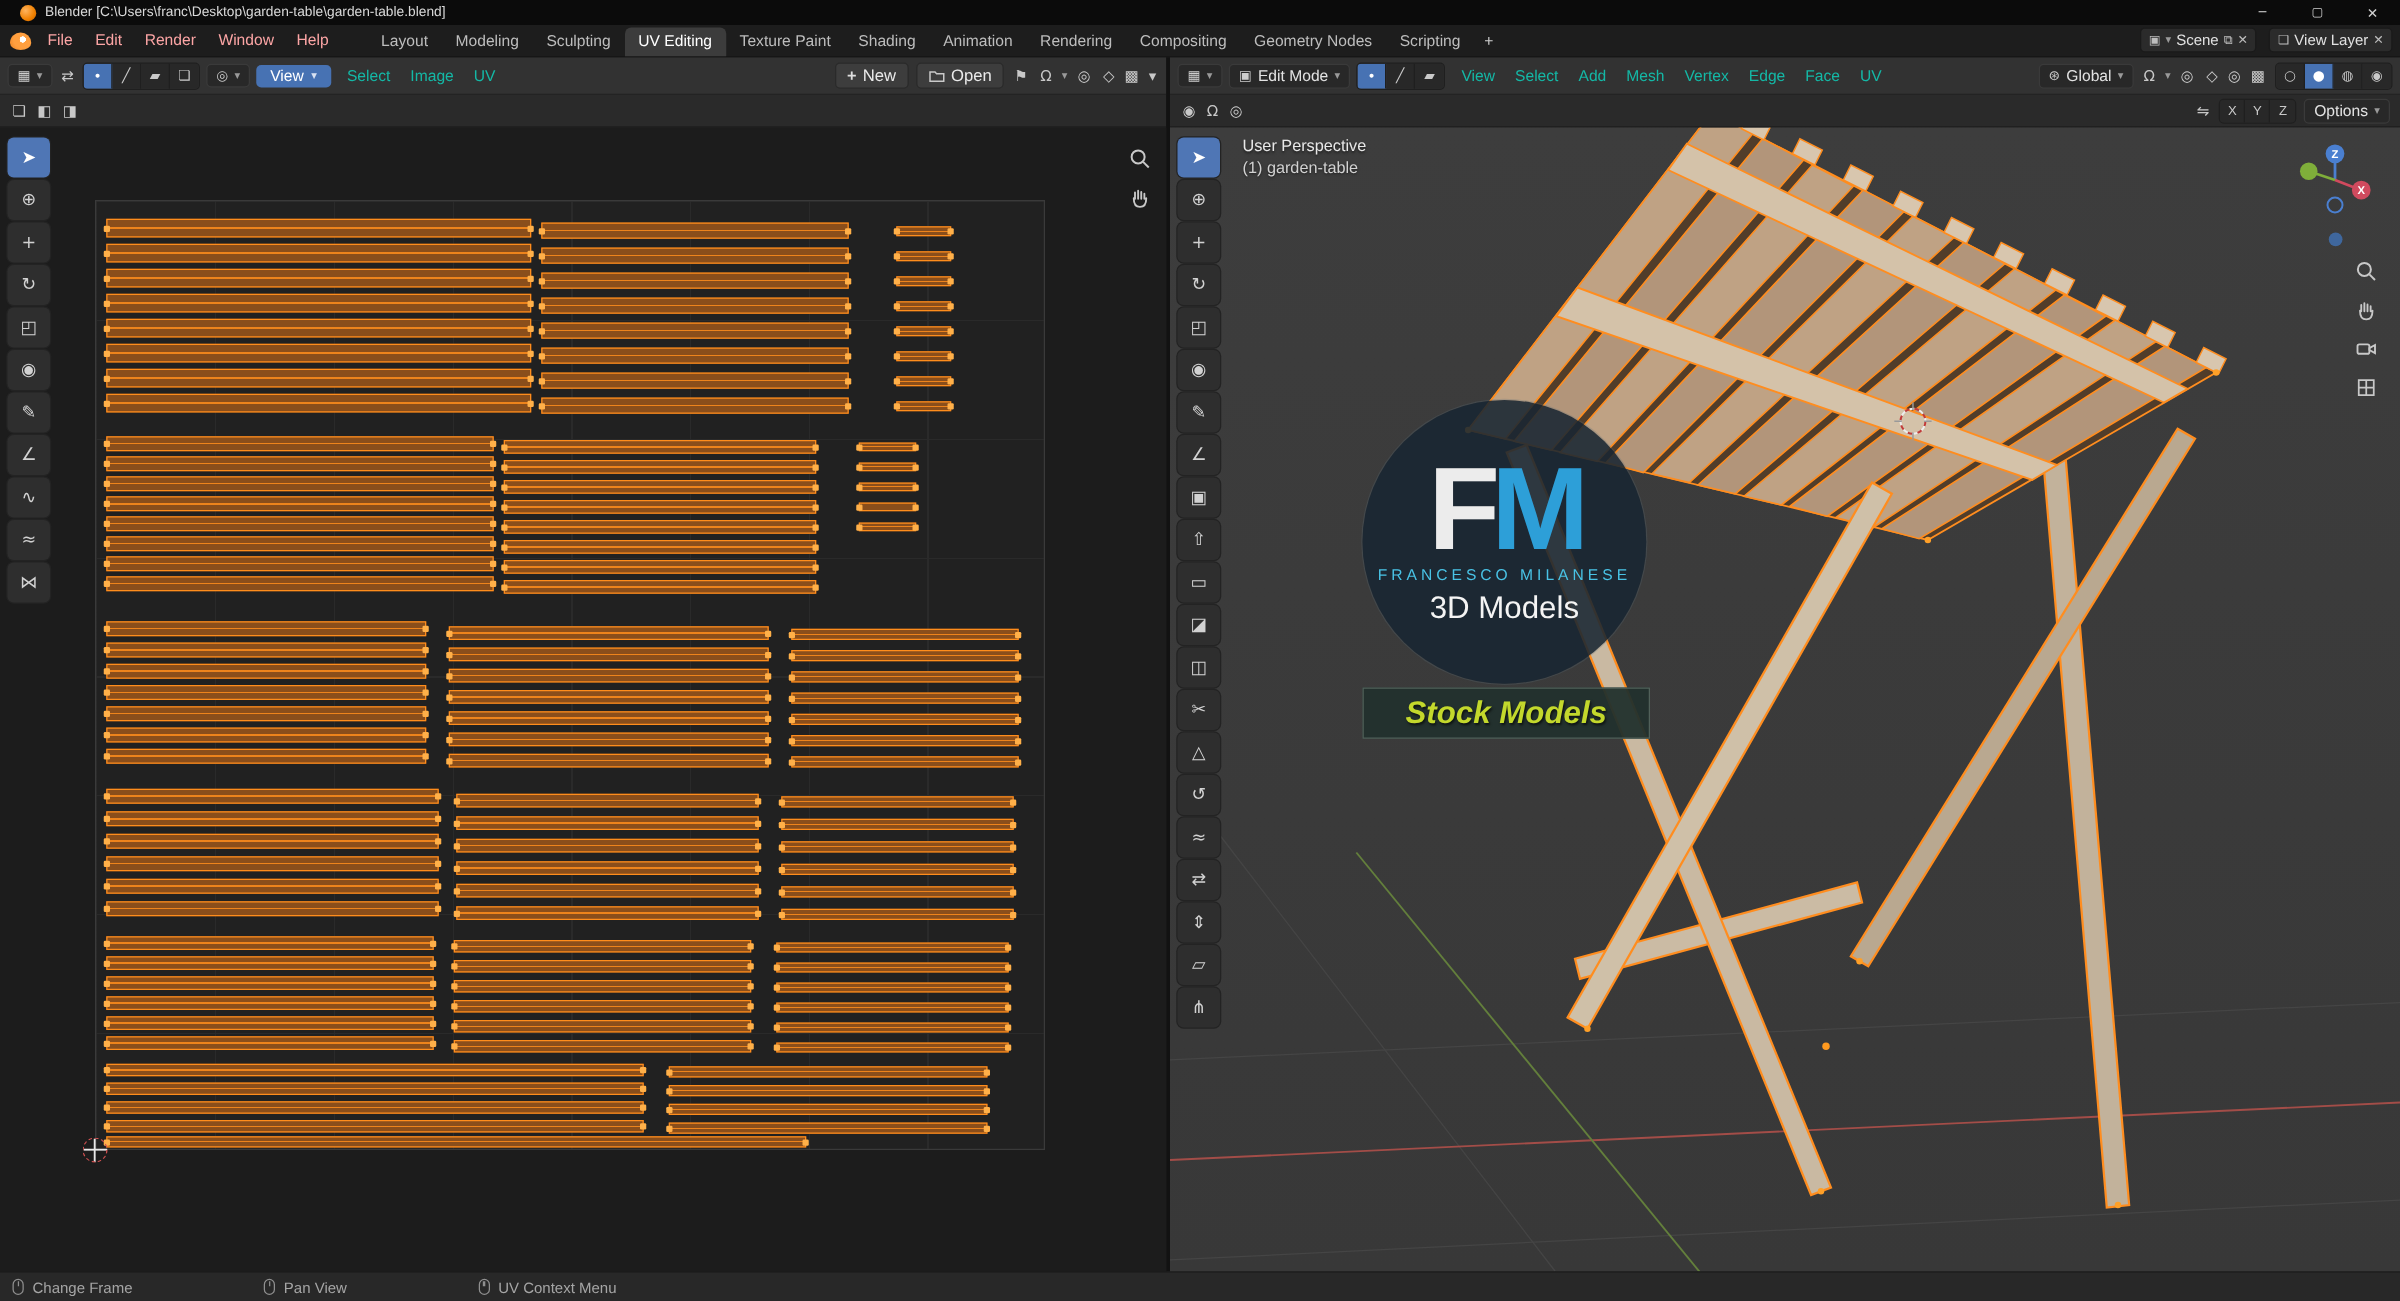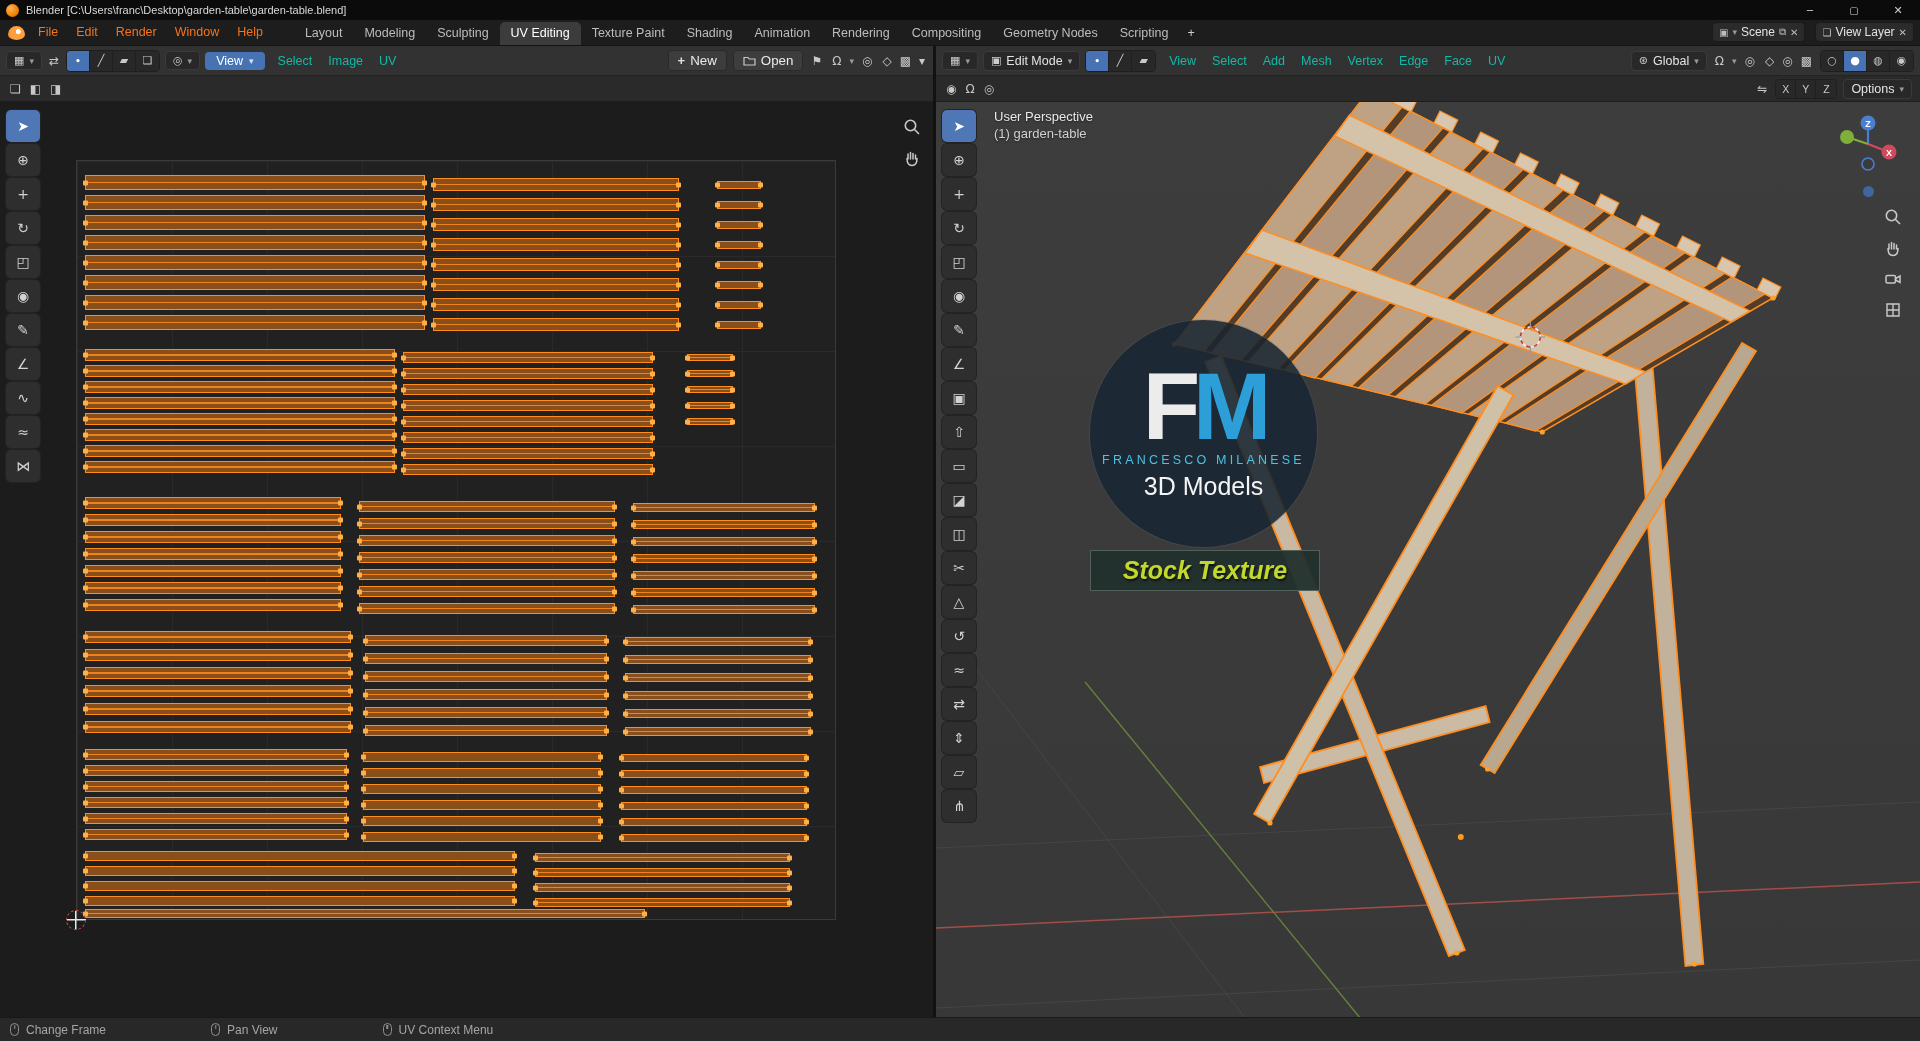--- a/index.html
+++ b/index.html
@@ -2,32 +2,32 @@
 <html><head>
 <meta charset="utf-8">
 <style>
   * { box-sizing: border-box; margin: 0; padding: 0; }
   html,body { width:1920px; height:1041px; overflow:hidden; background:#1d1d1d;
     font-family:"Liberation Sans","DejaVu Sans",sans-serif; font-size:12.5px; color:#d8d8d8;
     -webkit-font-smoothing:antialiased; }
   .app { width:1920px; height:1041px; display:flex; flex-direction:column; }
 
   
-  .titlebar { height:20px; background:#0b0b0b; display:flex; align-items:center; padding-left:6px; flex:none; }
+  .titlebar { height:20px; background:#0b0b0b; display:flex; align-items:center; padding-left:16px; flex:none; }
   .app-badge { width:13px; height:13px; border-radius:50%; background:radial-gradient(circle at 35% 35%, #ffb45e, #f08000 60%, #c05e00); margin-right:7px; flex:none; }
   .title-text { font-size:11px; color:#d9d9d9; white-space:nowrap; }
   .win-controls { margin-left:auto; display:flex; height:100%; }
   .winbtn { width:44px; height:100%; display:grid; place-items:center; font-size:10px; color:#cfcfcf; font-family:"DejaVu Sans",sans-serif; }
   .winbtn:last-child { font-size:11px; }
 
   
   .topbar { height:26px; background:#1d1d1d; border-bottom:1px solid #141414; display:flex; align-items:flex-end; padding:0 6px; flex:none; }
   .blender-logo { width:17px; height:14px; margin:0 4px 5px 2px; border-radius:50% 50% 50% 50%/60% 60% 40% 40%; background:radial-gradient(circle at 60% 40%, #ffffff 0 18%, #ff9f3f 20% 55%, #e87d1e 100%); flex:none; }
   .menu-list { display:flex; align-items:center; height:100%; }
-  .menu-item { padding:0 9px; line-height:25px; color:#f97316; }
+  .menu-item { padding:0 9px; line-height:25px; color:#fca5a5; }
   .ws-tabs { display:flex; align-items:flex-end; margin-left:22px; height:100%; }
   .ws-tab { padding:4px 11px 5px; color:#bdbdbd; border-radius:5px 5px 0 0; white-space:nowrap; }
   .ws-tab.active { background:#3c3c3c; color:#ffffff; }
   .ws-tab.add { color:#cfcfcf; padding:4px 8px 5px; }
   .topbar-right { margin-left:auto; display:flex; align-items:center; gap:10px; margin-bottom:3px; }
   .id-widget { display:flex; align-items:center; gap:4px; background:#2b2b2b; border:1px solid #1a1a1a; border-radius:4px; padding:1px 6px; height:20px; }
   .id-widget .wico { font-family:"DejaVu Sans",sans-serif; font-size:10px; color:#bdbdbd; }
   .id-widget .wlabel { color:#e2e2e2; font-size:12px; }
 
   
@@ -536,21 +536,21 @@
         </div>
 
         <div class="watermark">
           <div class="wm-circle">
             <div class="wm-fm">
               <span class="wm-f">F</span><span class="wm-m">M</span>
             </div>
             <div class="wm-name">FRANCESCO MILANESE</div>
             <div class="wm-tag">3D Models</div>
           </div>
-          <div class="wm-badge">Stock Texture</div>
+          <div class="wm-badge">Stock Models</div>
         </div>
 
         <div class="toolbar">
             <div class="tool active">
               <span class="tico">➤</span>
             </div>
             <div class="tool">
               <span class="tico">⊕</span>
             </div>
             <div class="tool">

